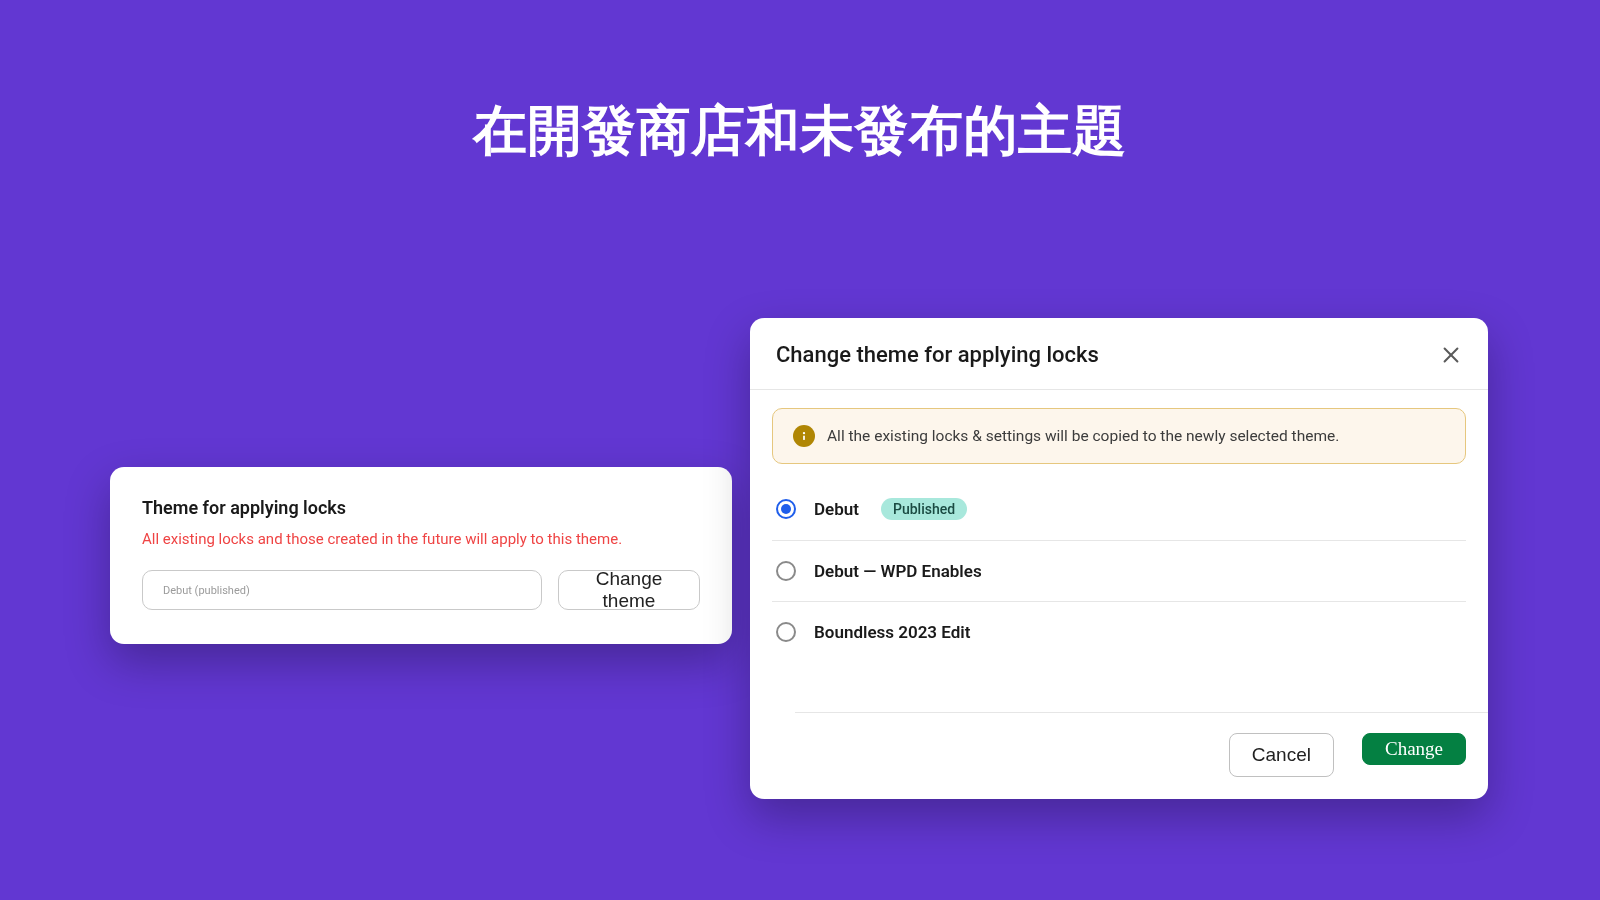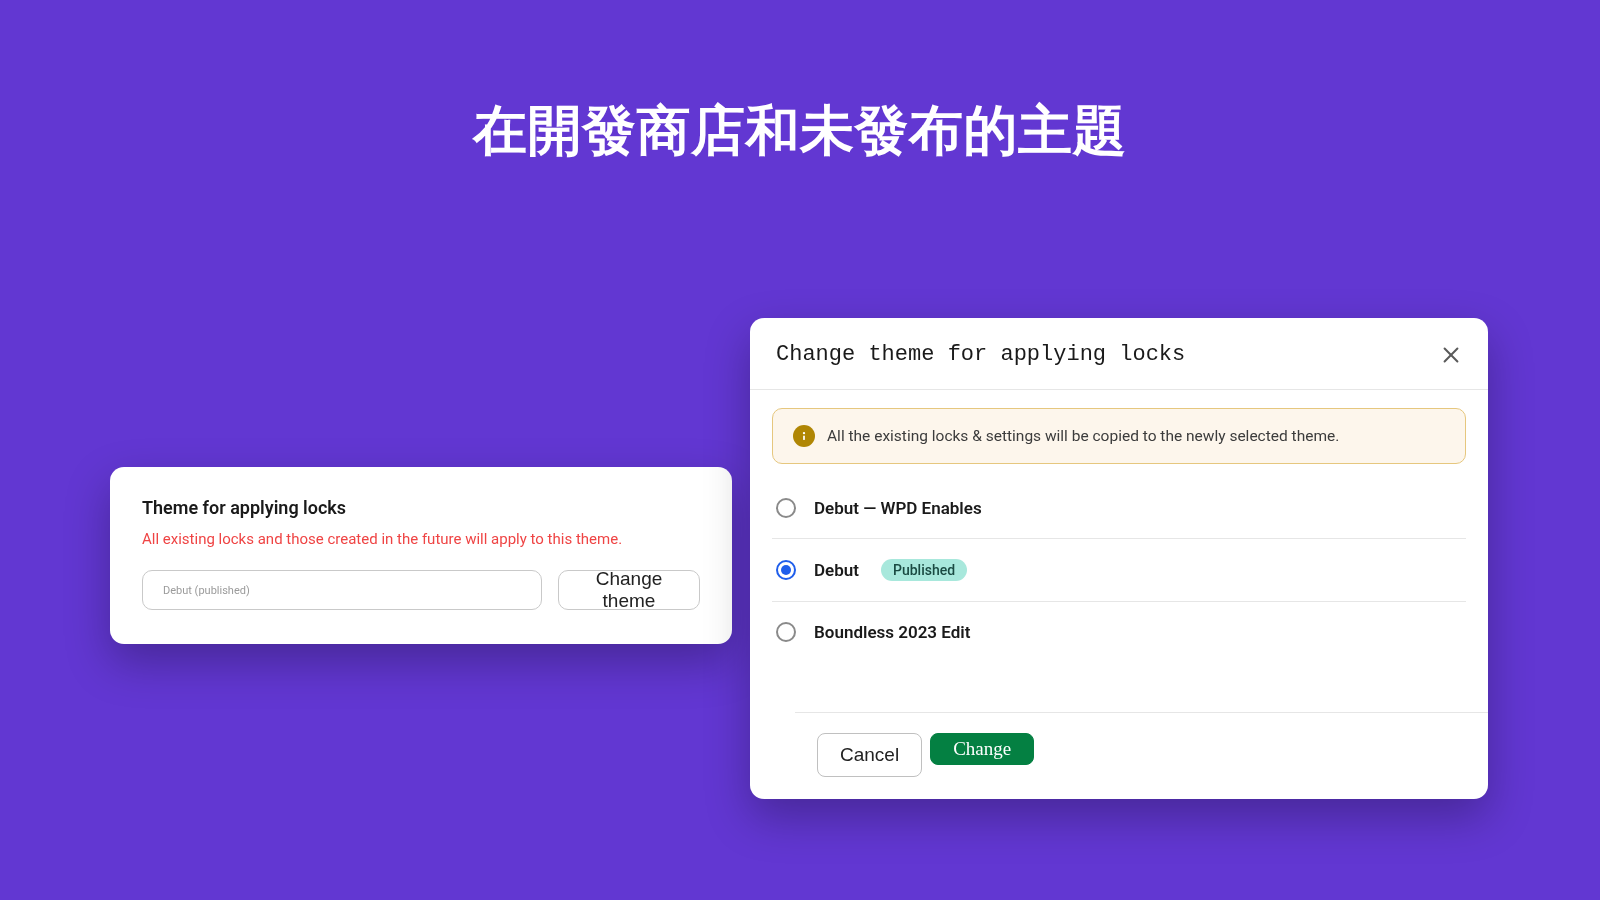--- a/index.html
+++ b/index.html
@@ -88,21 +88,20 @@
       left: 750px;
       top: 318px;
       width: 738px;
     }
     .modal-header {
       display: flex;
       align-items: center;
       justify-content: space-between;
       padding: 24px 26px 22px 26px;
       border-bottom: 1px solid #e6e6e6;
-      font-family: Liberation Mono, monospace;
     }
     .modal-header h2 {
       font-size: 22px;
       font-weight: 500;
       color: #1a1a1a;
     }
     .close-icon {
       width: 22px;
       height: 22px;
       cursor: pointer;
@@ -184,22 +183,22 @@
       font-size: 14px;
       font-weight: 500;
       margin-left: 4px;
     }
 
     .modal-footer {
       margin-top: 50px;
       border-top: 1px solid #e6e6e6;
       padding: 20px 22px 22px;
       display: flex;
-      justify-content: flex-start;
-      gap: 8px;
+      justify-content: flex-end;
+      gap: 28px;
       margin-left: 45px;
     }
     .btn-primary {
       background: #048042;
       border-color: #048042;
       color: #fff;
       font-weight: 500;
       border-radius: 8px;
       padding: 0 22px;
       height: 32px;
@@ -249,30 +248,30 @@
         <svg viewBox="0 0 24 24" width="14" height="14" fill="#fff">
           <circle cx="12" cy="7" r="2"></circle>
           <rect x="10.5" y="11" width="3" height="8" rx="1.5"></rect>
         </svg>
       </div>
       <div class="alert-text">All the existing locks &amp; settings will be copied to the newly selected theme.</div>
     </div>
 
     <div class="radio-list">
       <div class="radio-row">
-        <div class="radio"></div>
-        <span class="radio-label">Debut — WPD Enables</span>
-      </div>
-      <div class="radio-row">
         <div class="radio selected"></div>
         <span class="radio-label">Debut</span>
         <span class="badge">Published</span>
       </div>
       <div class="radio-row">
         <div class="radio"></div>
+        <span class="radio-label">Debut — WPD Enables</span>
+      </div>
+      <div class="radio-row">
+        <div class="radio"></div>
         <span class="radio-label">Boundless 2023 Edit</span>
       </div>
     </div>
   </div>
 
   <div class="modal-footer">
     <button class="btn btn-secondary">Cancel</button>
     <button class="btn btn-primary">Change</button>
   </div>
 </div>

